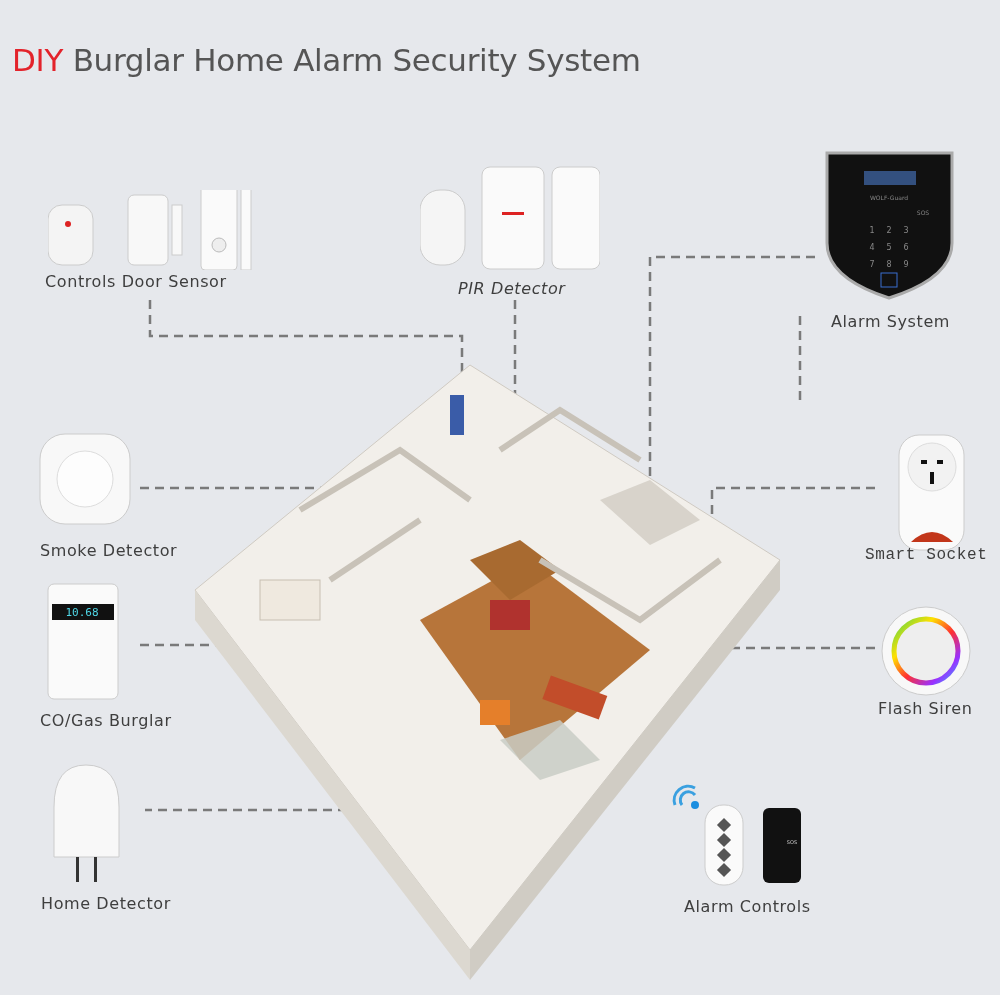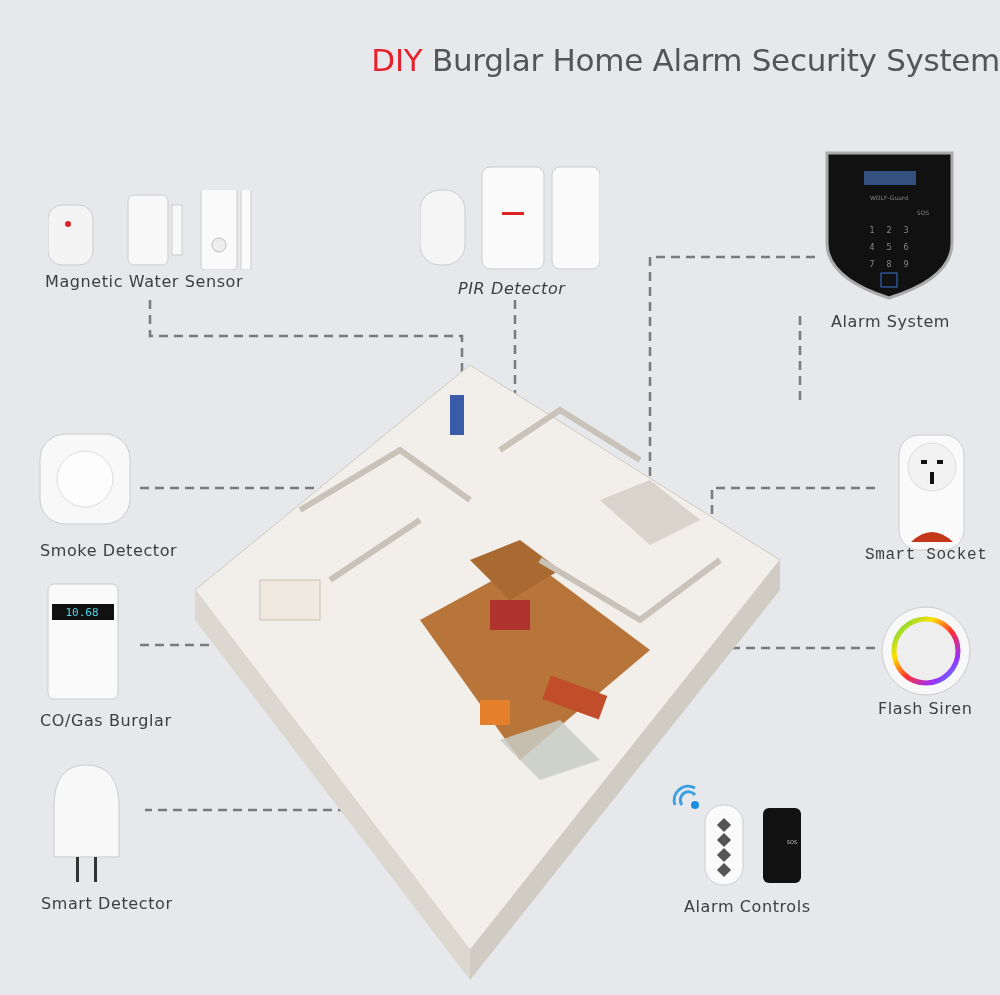--- a/index.html
+++ b/index.html
@@ -5,21 +5,21 @@
   * { box-sizing: border-box; margin: 0; padding: 0; }
   html, body { width: 1000px; height: 995px; overflow: hidden; }
   body {
     background: #e6e8ec;
     font-family: "DejaVu Sans", sans-serif;
     color: #444;
     position: relative;
   }
   .title {
     position: absolute; top: 42px; left: 0; width: 1000px;
-    text-align: right; font-size: 31px; color: #555;
+    text-align: left; font-size: 31px; color: #555;
     letter-spacing: -0.3px;
     padding-left: 12px;
   }
   .title .accent { color: #e3232b; }
   .label {
     position: absolute; font-size: 16px; color: #3e3e3e;
     letter-spacing: 0.6px; white-space: nowrap;
   }
   svg.overlay { position: absolute; left: 0; top: 0; }
   .device { position: absolute; }
@@ -71,21 +71,21 @@
   <svg width="220" height="80">
     <rect x="0" y="15" width="45" height="60" rx="14" fill="#f4f4f4" stroke="#ccc"></rect>
     <circle cx="20" cy="34" r="3" fill="#d22"></circle>
     <rect x="80" y="5" width="40" height="70" rx="6" fill="#f8f8f8" stroke="#ccc"></rect>
     <rect x="124" y="15" width="10" height="50" fill="#f8f8f8" stroke="#ccc"></rect>
     <rect x="153" y="-25" width="36" height="105" rx="4" fill="#fafafa" stroke="#ccc"></rect>
     <rect x="193" y="-8" width="10" height="88" fill="#fafafa" stroke="#ccc"></rect>
     <circle cx="171" cy="55" r="7" fill="#eee" stroke="#bbb"></circle>
   </svg>
 </div>
-<div class="label" style="left:45px;top:272px;">Magnetic Water Sensor</div>
+<div class="label" style="left:45px;top:272px;">Controls Door Sensor</div>
 
 <div class="device" style="left:420px;top:162px;">
   <svg width="180" height="110">
     <rect x="0" y="28" width="45" height="75" rx="20" fill="#f5f5f5" stroke="#ccc"></rect>
     <rect x="62" y="5" width="62" height="102" rx="8" fill="#fafafa" stroke="#ccc"></rect>
     <rect x="82" y="50" width="22" height="3" fill="#d22"></rect>
     <rect x="132" y="5" width="48" height="102" rx="8" fill="#fafafa" stroke="#ccc"></rect>
   </svg>
 </div>
 <div class="label" style="left:458px;top:279px;font-style:italic;">PIR Detector</div>
@@ -129,21 +129,21 @@
 </div>
 <div class="label" style="left:40px;top:711px;">CO/Gas Burglar</div>
 
 <div class="device" style="left:44px;top:762px;">
   <svg width="85" height="125">
     <path d="M10,45 Q10,3 42,3 Q75,3 75,45 V95 H10 Z" fill="#f8f8f8" stroke="#ccc"></path>
     <rect x="32" y="95" width="3" height="25" fill="#333"></rect>
     <rect x="50" y="95" width="3" height="25" fill="#333"></rect>
   </svg>
 </div>
-<div class="label" style="left:41px;top:894px;">Smart Detector</div>
+<div class="label" style="left:41px;top:894px;">Home Detector</div>
 
 <div class="device" style="left:896px;top:432px;">
   <svg width="75" height="120">
     <rect x="3" y="3" width="65" height="115" rx="20" fill="#fafafa" stroke="#ccc"></rect>
     <circle cx="36" cy="35" r="24" fill="#f2f2f2" stroke="#ddd"></circle>
     <rect x="25" y="28" width="6" height="4" fill="#111"></rect>
     <rect x="41" y="28" width="6" height="4" fill="#111"></rect>
     <rect x="34" y="40" width="4" height="12" fill="#111"></rect>
     <path d="M15,110 Q36,90 57,110 Z" fill="#c2361a"></path>
   </svg>

